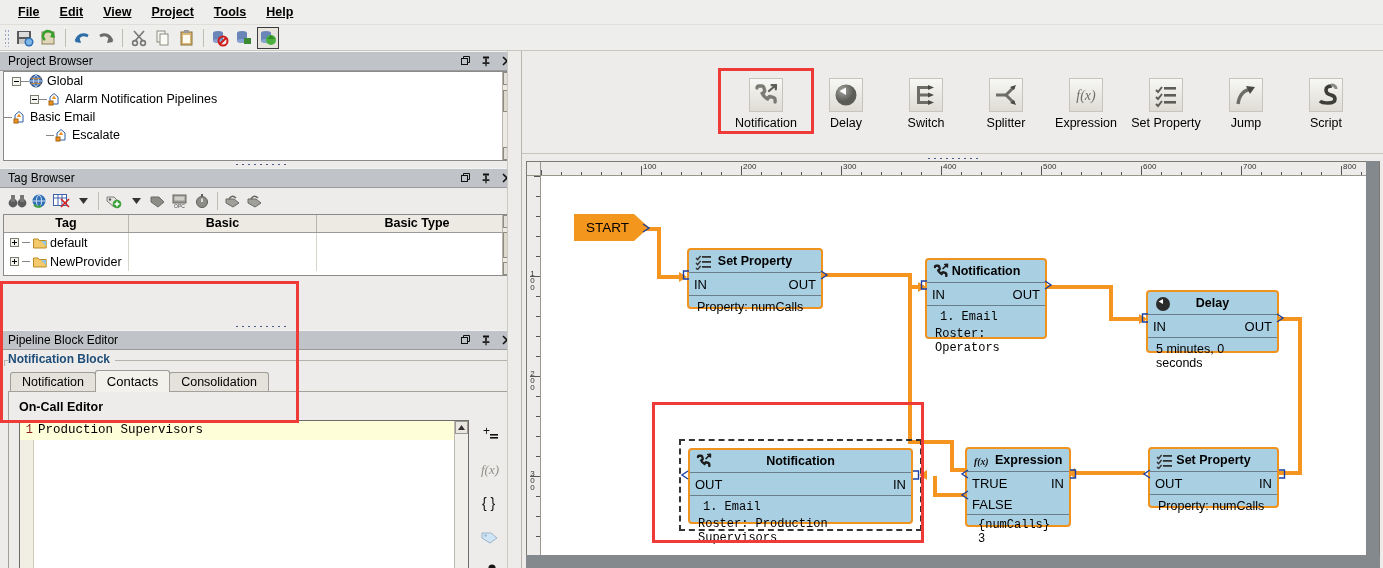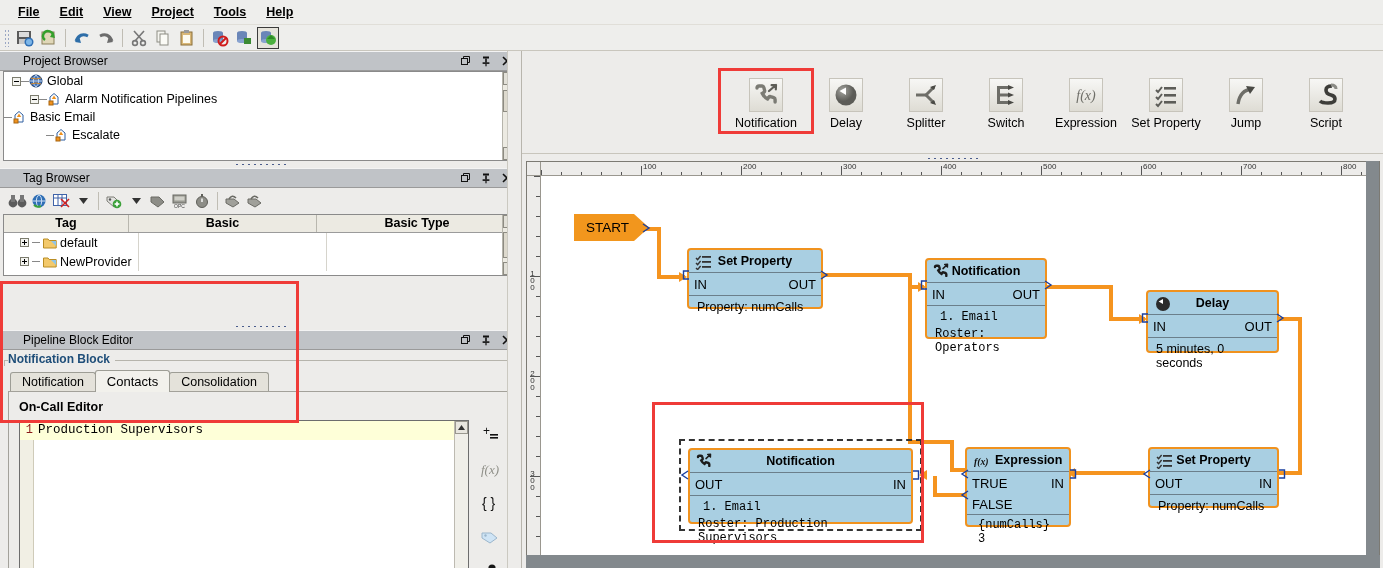--- a/index.html
+++ b/index.html
@@ -40,21 +40,21 @@
   .tb-btn.sel { border:1px solid #3b3b3b; background:#e6e4dc; }
   .tb-sep { width:1px; height:18px; background:#c0bdb4; margin:0 4px; }
 
   
   .leftcol { position:absolute; left:0; top:51px; width:521px; height:517px; background:#edeceA; }
 
   .panel-title {
     height:20px; background:#c0c3c7; display:flex; align-items:center;
     border-top:1px solid #f3f3f3;
     border-bottom:1px solid #9a9a9a;
-    padding-left:23px; font-size:12px; color:#000;
+    padding-left:8px; font-size:12px; color:#000;
   }
   .panel-title .ttl { flex:1; }
   .ptbtns { display:flex; align-items:center; gap:9px; padding-right:8px; }
   .ptbtn { width:12px; height:12px; cursor:default; display:block; }
 
   .splitter { height:7px; background:#edeceA;
     display:flex; align-items:center; justify-content:center; cursor:row-resize;}
   .splitter .dots { width:54px; height:3px;
     background-image:radial-gradient(circle, #4a5c8c 0.8px, transparent 0.9px);
     background-size:6px 3px; }
@@ -73,21 +73,21 @@
   
   #tagBrowser { position:absolute; left:0; top:117px; width:521px; height:155px; }
   .tag-toolbar { position:absolute; left:0; top:20px; width:521px; height:26px;
      background:#edeceA; display:flex; align-items:center; padding-left:6px; }
   .tg-btn { width:22px; height:20px; display:flex; align-items:center; justify-content:center; }
   .tbl { position:absolute; left:3px; top:46px; right:3px; height:62px;
          border:1px solid #8a8a8a; background:#fff; overflow:hidden; }
   .tbl-head { display:flex; height:18px; background:#eceae2; border-bottom:1px solid #9b9b9b; }
   .tbl-head div { text-align:center; font-weight:bold; font-size:12.5px; line-height:17px;
                   border-right:1px solid #b9b7ae; }
-  .tbl-row { display:flex; height:19px; align-items:center; font-size:12.5px;padding-left:10px; }
+  .tbl-row { display:flex; height:19px; align-items:center; font-size:12.5px; }
   .tbl-row .c1 { width:125px; display:flex; align-items:center; gap:3px; padding-left:6px; border-right:1px solid #d6d4cc; height:100%;}
   .tbl-row .c2 { width:188px; border-right:1px solid #d6d4cc; height:100%;}
   .tbl-row .c3 { flex:1; height:100%;}
 
   
   #blockEditor { position:absolute; left:0; top:279px; width:521px; height:289px; }
   .pbe-body { position:absolute; left:0; top:20px; width:521px; bottom:0; background:#edeceA; }
   .grp-label { position:absolute; left:8px; top:2px; font-weight:bold; color:#1f4e79; font-size:12px; background:#edeceA; padding-right:5px; z-index:3;}
   .grp-line { position:absolute; left:4px; top:10px; right:8px; height:1px; background:#b6b4ac; }
   .grp-line-l { position:absolute; left:4px; top:10px; width:1px; height:6px; background:#b6b4ac;}
@@ -669,43 +669,43 @@
             <circle cx="13" cy="13" r="10.5" fill="url(#gclk)"></circle>
             <path d="M13 13 L13 5.5 L6.5 9 Z" fill="#fff"></path>
           </svg>
         </div>
         <div class="pal-label">Delay</div>
       </div>
 
       <div class="pal-item">
         <div class="pal-icon">
           <svg width="26" height="26" viewBox="0 0 26 26">
-            <path d="M3 13 L13 13" stroke="#6e6e68" stroke-width="3"></path>
-            <path d="M13 13 L21 5" stroke="#6e6e68" stroke-width="3"></path>
-            <path d="M13 13 L21 21" stroke="#6e6e68" stroke-width="3"></path>
-            <polygon points="23,3 17,5 21,8" fill="#4a4a45"></polygon>
-            <polygon points="23,23 17,21 21,18" fill="#4a4a45"></polygon>
-          </svg>
-        </div>
-        <div class="pal-label">Splitter</div>
-      </div>
-
-      <div class="pal-item">
-        <div class="pal-icon">
-          <svg width="26" height="26" viewBox="0 0 26 26">
             <rect x="4" y="4" width="3" height="18" fill="#6e6e68"></rect>
             <rect x="4" y="4" width="12" height="3" fill="#6e6e68"></rect>
             <rect x="4" y="11.5" width="12" height="3" fill="#6e6e68"></rect>
             <rect x="4" y="19" width="12" height="3" fill="#6e6e68"></rect>
             <polygon points="21,5.5 15,3 15,8" fill="#4a4a45"></polygon>
             <polygon points="21,13 15,10.5 15,15.5" fill="#4a4a45"></polygon>
             <polygon points="21,20.5 15,18 15,23" fill="#4a4a45"></polygon>
           </svg>
         </div>
         <div class="pal-label">Switch</div>
+      </div>
+
+      <div class="pal-item">
+        <div class="pal-icon">
+          <svg width="26" height="26" viewBox="0 0 26 26">
+            <path d="M3 13 L13 13" stroke="#6e6e68" stroke-width="3"></path>
+            <path d="M13 13 L21 5" stroke="#6e6e68" stroke-width="3"></path>
+            <path d="M13 13 L21 21" stroke="#6e6e68" stroke-width="3"></path>
+            <polygon points="23,3 17,5 21,8" fill="#4a4a45"></polygon>
+            <polygon points="23,23 17,21 21,18" fill="#4a4a45"></polygon>
+          </svg>
+        </div>
+        <div class="pal-label">Splitter</div>
       </div>
 
       <div class="pal-item">
         <div class="pal-icon">
           <svg width="26" height="26" viewBox="0 0 26 26">
             <text x="13" y="18" font-size="14" font-style="italic" text-anchor="middle" font-family="Liberation Serif" fill="#6e6e68">f(x)</text>
           </svg>
         </div>
         <div class="pal-label">Expression</div>
       </div>

